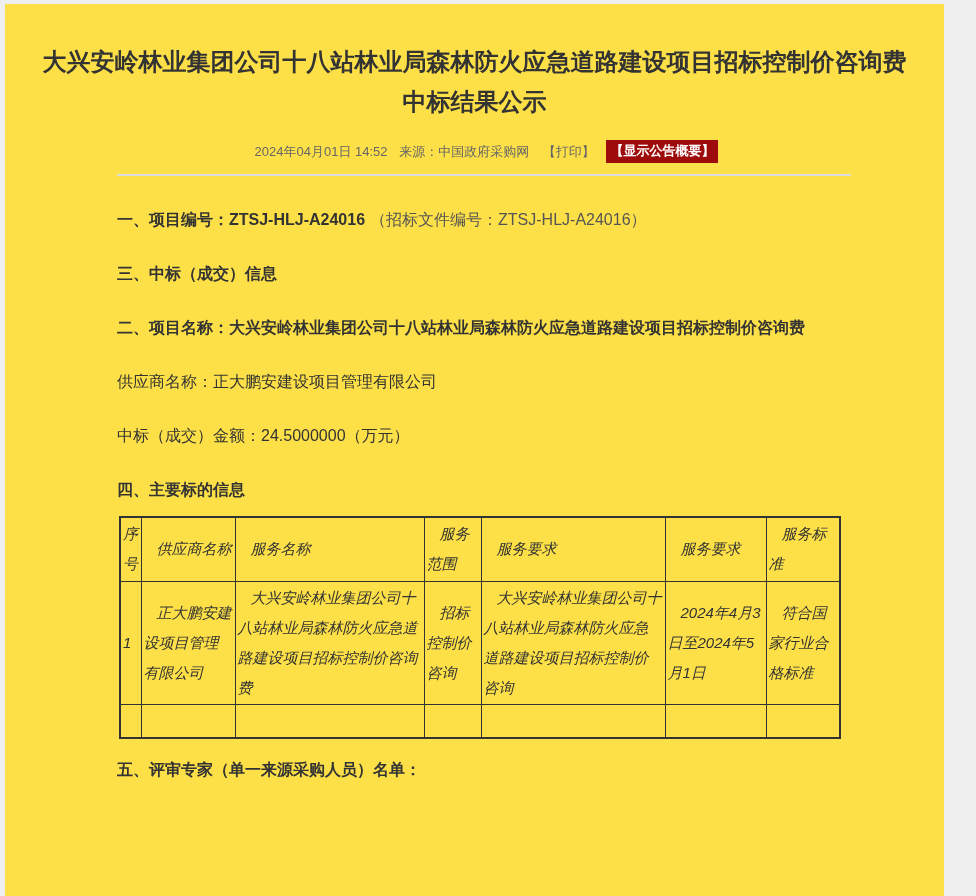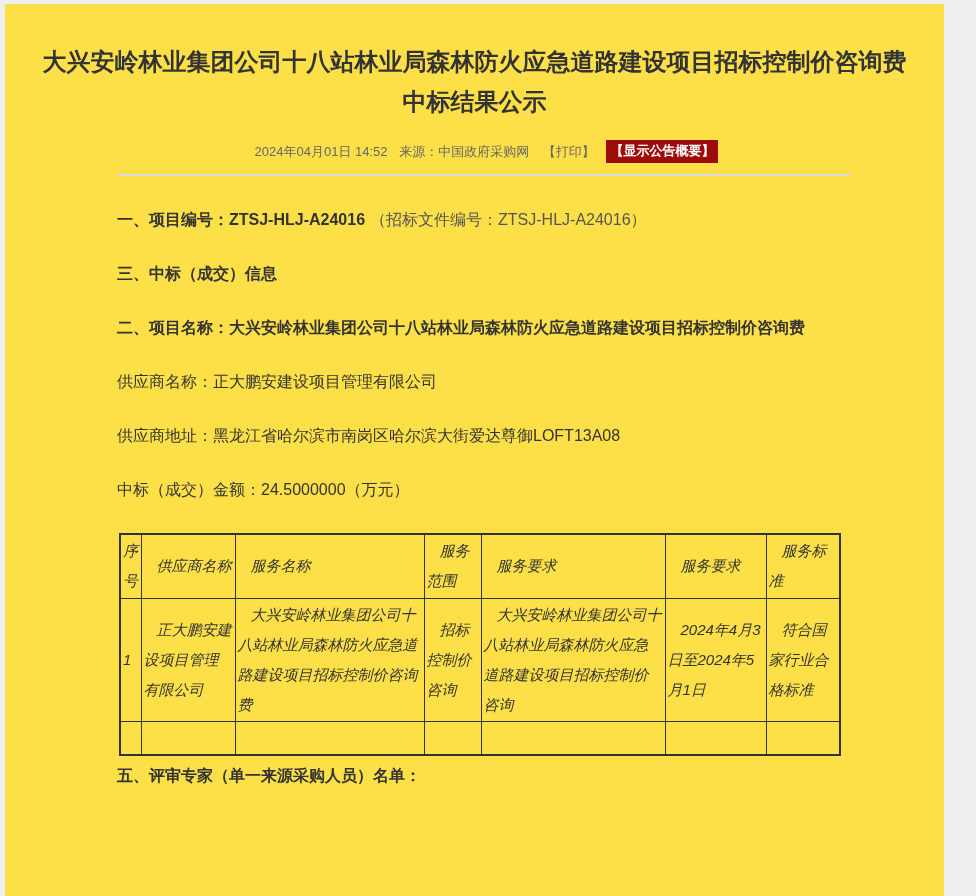--- a/index.html
+++ b/index.html
@@ -50,21 +50,21 @@
   }
   .content {
     margin-left: 112px;
     width: 736px;
     font-size: 16px;
     color: #333333;
   }
   .content p { margin: 33px 0; line-height: 21px; }
   .content p.h { font-weight: bold; color: #333333; }
   .content p.tight-bottom { margin-bottom: 16px; }
-  .content p.after-table { margin-top: 9px; }
+  .content p.after-table { margin-top: 20px; }
   .note { font-weight: normal; color: #555555; margin-left: 5px; }
   table.subject {
     border-collapse: collapse;
     table-layout: fixed;
     width: 722px;
     margin: 16px 0 0 2px;
     border: 2px solid #333333;
     font-size: 15px;
     color: #333333;
   }
@@ -107,24 +107,24 @@
   <div class="content">
 
     <p class="h"><strong>一、项目编号：ZTSJ-HLJ-A24016</strong><span class="note">（招标文件编号：ZTSJ-HLJ-A24016）</span></p>
 
     <p class="h">三、中标（成交）信息</p>
 
     <p class="h">二、项目名称：大兴安岭林业集团公司十八站林业局森林防火应急道路建设项目招标控制价咨询费</p>
 
     <p>供应商名称：正大鹏安建设项目管理有限公司</p>
 
-    <p>供应商地址：黑龙江省哈尔滨市南岗区哈尔滨大街爱达尊御LOFT13A08</p>
 
     <p>中标（成交）金额：24.5000000（万元）</p>
 
+    <p class="h tight-bottom">四、主要标的信息</p>
 
     <table class="subject">
       <colgroup>
         <col class="c0">
           <col class="c1">
           <col class="c2">
           <col class="c3">
         <col class="c4">
           <col class="c5">
           <col class="c6">

